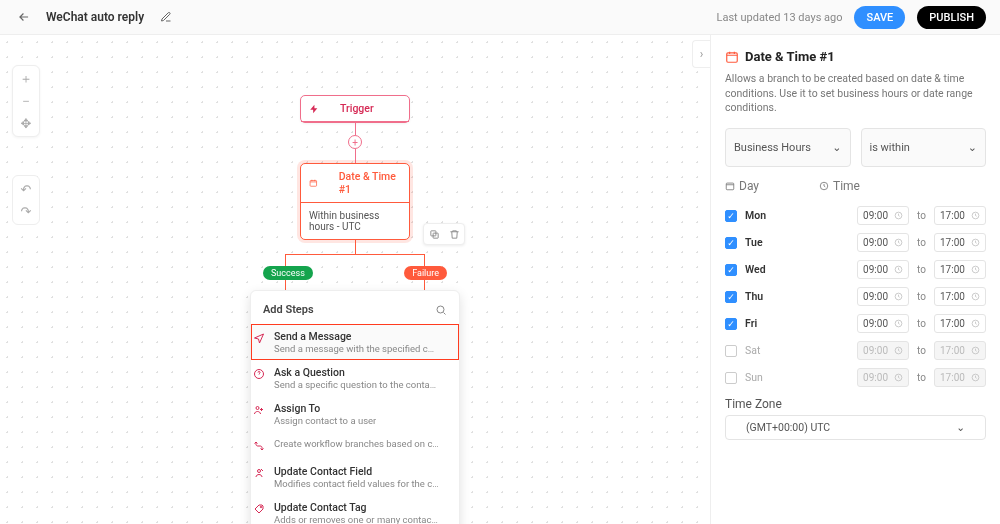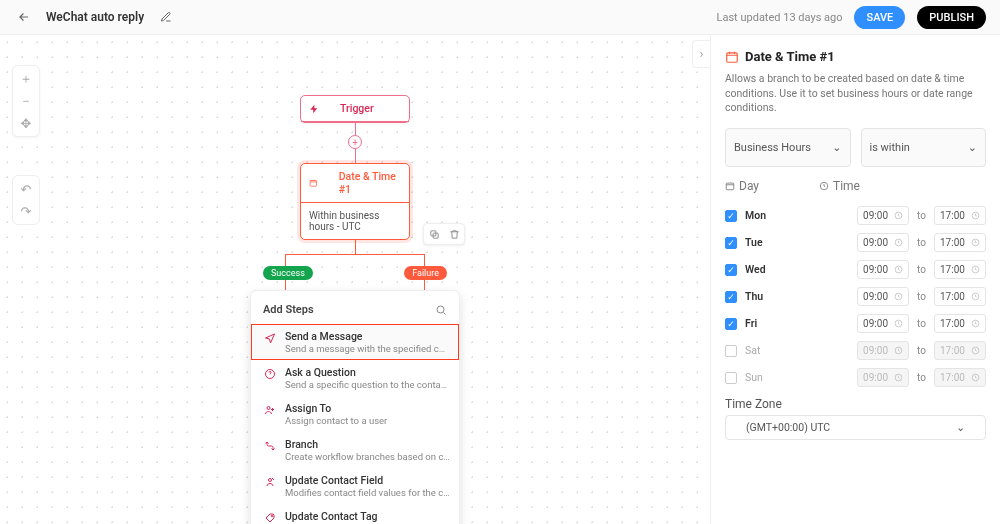--- a/index.html
+++ b/index.html
@@ -33,21 +33,21 @@
 .v-to-h{width:1px;height:14px;background:#ff5a3c;margin:0 auto}
 .branch-col{position:absolute;top:0;width:1px;height:40px;background:#ff5a3c}
 .branch-col.l{left:20px}.branch-col.r{right:20px}
 .pill{position:absolute;top:12px;padding:2px 8px;border-radius:8px;font-size:9px;color:#fff;cursor:pointer}
 .pill.success{background:#14a44d;left:-2px}
 .pill.failure{background:#ff5a3c;right:-2px}
 .end-plus{position:absolute;top:40px;width:14px;height:14px;border:1px solid #ff5a3c;background:#fff;border-radius:50%;display:flex;align-items:center;justify-content:center;color:#ff5a3c;font-size:10px;cursor:pointer}
 .end-plus.l{left:13px}.end-plus.r{right:13px}
 .popup{position:absolute;top:255px;left:50%;transform:translateX(-50%);width:210px;background:#fff;border:1px solid #eee;border-radius:6px;box-shadow:0 4px 12px rgba(0,0,0,.12);padding:8px 0}
 .popup-head{display:flex;align-items:center;justify-content:space-between;padding:4px 12px 8px;font-size:11px;font-weight:600;color:#444}
-.popup-item{display:flex;gap:8px;padding:6px 12px;cursor:pointer;align-items:flex-start}
+.popup-item{display:flex;gap:8px;padding:6px 1px;cursor:pointer;align-items:flex-start}
 .popup-item.hl{outline:1.5px solid #ff3b1f;outline-offset:-1px;background:#fafafa}
 .popup-item .ic{width:14px;height:14px;flex-shrink:0;display:flex;align-items:center;justify-content:center;color:#d62a55;margin-top:1px}
 .popup-item .tx .t1{font-size:10.5px;color:#333;font-weight:500}
 .popup-item .tx .t2{font-size:9.5px;color:#888;white-space:nowrap;overflow:hidden;text-overflow:ellipsis;max-width:165px}
 .collapse{position:absolute;top:5px;right:0;width:18px;height:28px;border:1px solid #eee;border-right:none;border-radius:4px 0 0 4px;background:#fff;display:flex;align-items:center;justify-content:center;color:#999;cursor:pointer;font-size:12px}
 .sidebar{width:290px;border-left:1px solid #eee;padding:14px 14px;overflow:auto}
 .sb-title{display:flex;align-items:center;gap:6px;font-weight:700;font-size:13px;color:#222;margin-bottom:8px}
 .sb-desc{font-size:10.5px;color:#777;line-height:1.4;margin-bottom:12px}
 .sel-row{display:flex;gap:10px;margin-bottom:12px}
 .select{flex:1;border:1px solid #e4e4e4;border-radius:4px;background:#fafafa;padding:12px 8px;font-size:11px;color:#555;display:flex;justify-content:space-between;align-items:center;cursor:pointer}
@@ -191,21 +191,20 @@
               <div class="t2">Assign contact to a user</div>
             </span>
           </div>
           <div class="popup-item">
             <span class="ic">
               <svg width="12" height="12" viewBox="0 0 24 24" fill="none" stroke="currentColor" stroke-width="2">
                 <path d="M6 4v5c0 2 2 3 4 3h4c2 0 4 1 4 3v5M6 4l-3 3M6 4l3 3M18 20l3-3M18 20l-3-3"></path>
               </svg>
             </span>
             <span class="tx">
-              <div class="t1">Branch</div>
               <div class="t2">Create workflow branches based on conditions</div>
             </span>
           </div>
           <div class="popup-item">
             <span class="ic">
               <svg width="12" height="12" viewBox="0 0 24 24" fill="none" stroke="currentColor" stroke-width="2">
                 <circle cx="12" cy="8" r="3"></circle>
                 <path d="M6 20c0-3 3-5 6-5s6 2 6 5"></path>
                 <path d="M16 4l4 4"></path>
               </svg>

